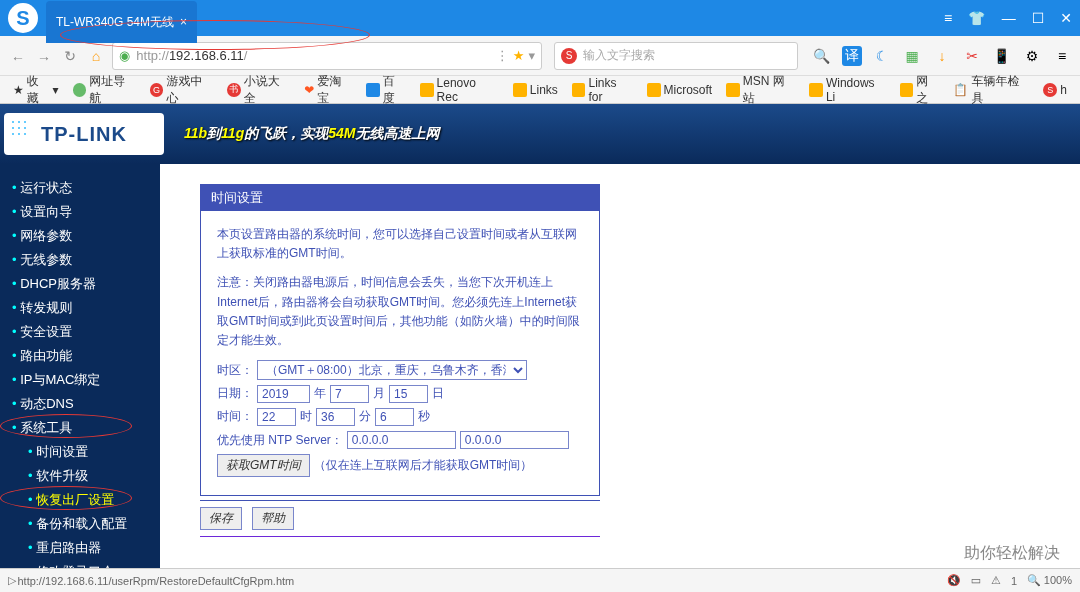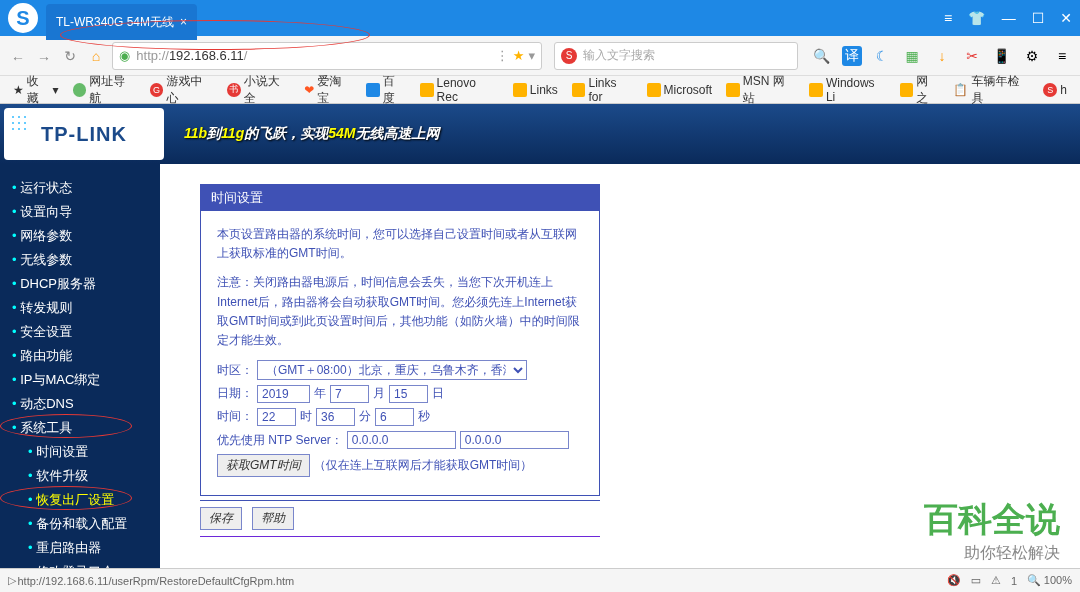--- a/index.html
+++ b/index.html
@@ -1,40 +1,40 @@
 <!DOCTYPE html>
 <html><head>
 <meta charset="utf-8">
 <style>
 * { margin:0; padding:0; box-sizing:border-box; }
 body { font-family:"Microsoft YaHei",Arial,sans-serif; font-size:12px; background:#fff; width:1080px; height:592px; overflow:hidden; position:relative; }
 .titlebar { height:36px; background:#1e88e5; display:flex; align-items:center; padding:0 8px; }
 .logo-s { width:30px; height:30px; border-radius:50%; background:#fff; color:#1e88e5; font-weight:bold; font-size:20px; display:flex; align-items:center; justify-content:center; margin-right:8px; }
-.tab { background:#1976d2; color:#fff; height:36px; display:flex; align-items:center; padding:0 10px; font-size:12px; border-radius:4px 4px 0 0; max-width:160px; overflow:hidden; position:relative; top:4px; }
+.tab { background:#1976d2; color:#fff; height:42px; display:flex; align-items:center; padding:0 10px; font-size:12px; border-radius:4px 4px 0 0; max-width:160px; overflow:hidden; position:relative; top:4px; }
 .tab-close { margin-left:6px; cursor:pointer; }
 .winctrl { margin-left:auto; display:flex; gap:16px; color:#fff; font-size:14px; }
 .addrbar { height:40px; background:#f5f5f5; display:flex; align-items:center; padding:4px 8px; gap:6px; border-bottom:1px solid #ddd; }
 .nav-ico { width:20px; height:20px; display:flex; align-items:center; justify-content:center; color:#888; cursor:pointer; font-size:14px; }
 .home-ico { color:#ff9800; }
 .url { flex:0 0 430px; height:28px; border:1px solid #ccc; border-radius:3px; display:flex; align-items:center; padding:0 6px; background:#fff; font-size:13px; }
 .url .shield { color:#4caf50; margin-right:6px; }
 .url .host { color:#333; }
 .url .gray { color:#999; }
 .srch { flex:1; height:28px; border:1px solid #ccc; border-radius:3px; display:flex; align-items:center; padding:0 6px; background:#fff; color:#aaa; margin-left:6px; }
 .srch .sg { width:16px; height:16px; border-radius:50%; background:#e53935; color:#fff; font-size:10px; display:flex; align-items:center; justify-content:center; margin-right:6px; }
 .tool-icons { display:flex; gap:10px; margin-left:8px; align-items:center; }
 .ti { width:20px; height:20px; display:flex; align-items:center; justify-content:center; cursor:pointer; font-size:14px; }
 .bookbar { height:28px; background:#f5f5f5; display:flex; align-items:center; padding:0 8px; gap:4px; border-bottom:1px solid #ccc; font-size:12px; }
 .bk { display:flex; align-items:center; gap:3px; padding:2px 5px; cursor:pointer; color:#333; }
 .bk .fi { width:14px; height:14px; background:#ffb300; border-radius:2px; }
 .bk .gi { width:14px; height:14px; border-radius:50%; background:#66bb6a; }
 .bk .bi { width:14px; height:14px; background:#1e88e5; border-radius:2px; }
 .bk .ri { width:14px; height:14px; border-radius:50%; background:#e53935; color:#fff; font-size:9px; display:flex; align-items:center; justify-content:center; }
 .banner { height:60px; background:linear-gradient(#1b4a8a,#0a2a5a); display:flex; align-items:center; padding:0 4px; }
-.logo-box { width:160px; height:52px; background:#fff; border-radius:4px; display:flex; align-items:center; justify-content:center; font-weight:bold; color:#1b4a8a; font-size:20px; letter-spacing:1px; position:relative; }
+.logo-box { width:160px; height:42px; background:#fff; border-radius:4px; display:flex; align-items:center; justify-content:center; font-weight:bold; color:#1b4a8a; font-size:20px; letter-spacing:1px; position:relative; }
 .logo-box::before { content:""; position:absolute; left:6px; top:6px; width:18px; height:18px; background:radial-gradient(circle,#6cf 30%,transparent 31%),radial-gradient(circle,#6cf 30%,transparent 31%); background-size:6px 6px; }
 .slogan { color:#ff0; font-size:14px; font-weight:bold; margin-left:20px; font-style:italic; text-shadow:1px 1px 2px #000; }
 .slogan .wht { color:#fff; }
 .mainarea { display:flex; height:404px; }
 .sidebar { width:160px; background:#0a2a5a; padding:12px 0; overflow:hidden; }
 .sidebar li { list-style:none; padding:3px 12px; color:#fff; font-size:13px; cursor:pointer; white-space:nowrap; }
 .sidebar li::before { content:"• "; color:#0ff; }
 .sidebar li.sub { padding-left:28px; }
 .sidebar li.sub.sel { color:#ff0; }
 .redcirc { position:relative; }
@@ -230,21 +230,20 @@
           <button class="btn">获取GMT时间</button>
           <span>（仅在连上互联网后才能获取GMT时间）</span>
         </div>
       </div>
     </div>
     <div class="btnrow" style="border-top:1px solid #3f51b5;border-bottom:1px solid #6d28d9;width:400px">
       <button class="btn">保存</button>
       <button class="btn">帮助</button>
     </div>
     <div class="watermark">
-      <div class="big">百科全说</div>
       <div class="sm">助你轻松解决</div>
     </div>
   </div>
 </div>
 
 <div class="status">
   <span>▷</span>
   <span style="margin-left:1px">http://192.168.6.11/userRpm/RestoreDefaultCfgRpm.htm</span>
   <div class="r">
     <span>🔇</span>

